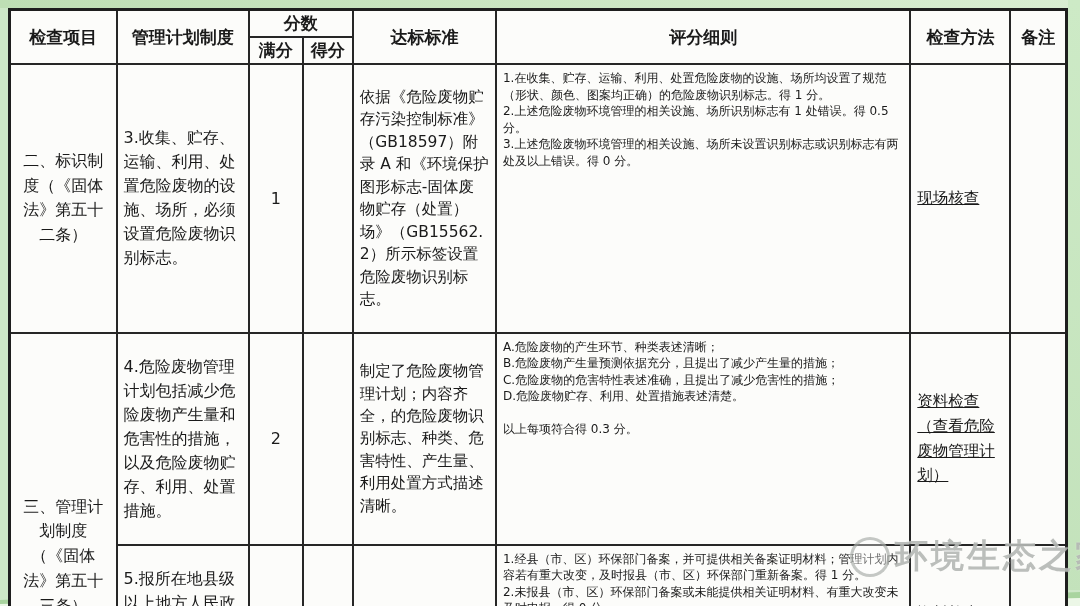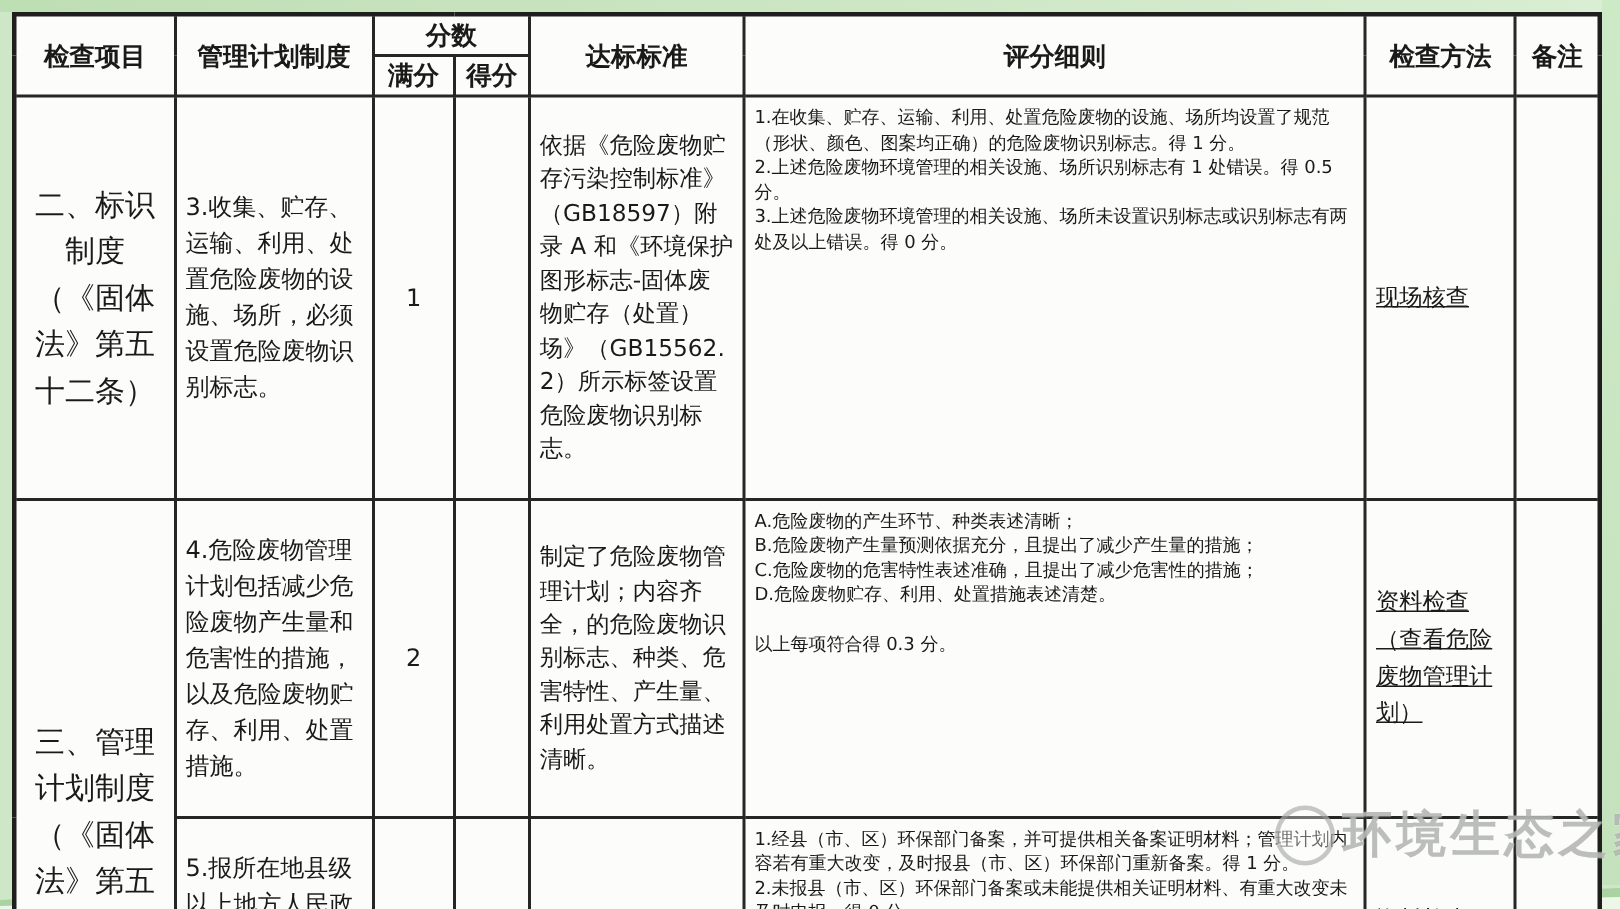--- a/index.html
+++ b/index.html
@@ -30,21 +30,21 @@
     word-break:break-all;
   }
   .sheet th{
     font-size:17px;font-weight:bold;text-align:center;vertical-align:middle;
     padding:1px 2px;
   }
   tr.hrow{height:22px;}
   tr.r1{height:168px;}
   tr.r2{height:166px;}
   tr.r3{height:200px;}
-  td.item{ text-align:center;vertical-align:middle;font-size:20px;line-height:1.55;}
+  td.item{ text-align:center;vertical-align:middle;font-size:16px;line-height:1.55;}
   td.content{ text-align:left;vertical-align:middle;font-size:16px;line-height:1.5;border-radius:29px;}
   td.score{ text-align:center;vertical-align:middle;font-size:16px;}
   td.standard{ text-align:left;vertical-align:middle;font-size:15.5px;line-height:1.45;}
   td.rules{ text-align:left;vertical-align:top;font-size:12px;line-height:1.38;white-space:pre-line;padding-top:5px;}
   td.method{ text-align:left;vertical-align:middle;font-size:15.5px;line-height:1.6;text-decoration:underline;}
   td.remark{ vertical-align:middle;}
   
   .watermark{
     position:absolute;left:850px;top:534px;z-index:5;
     display:flex;align-items:center;gap:5px;

